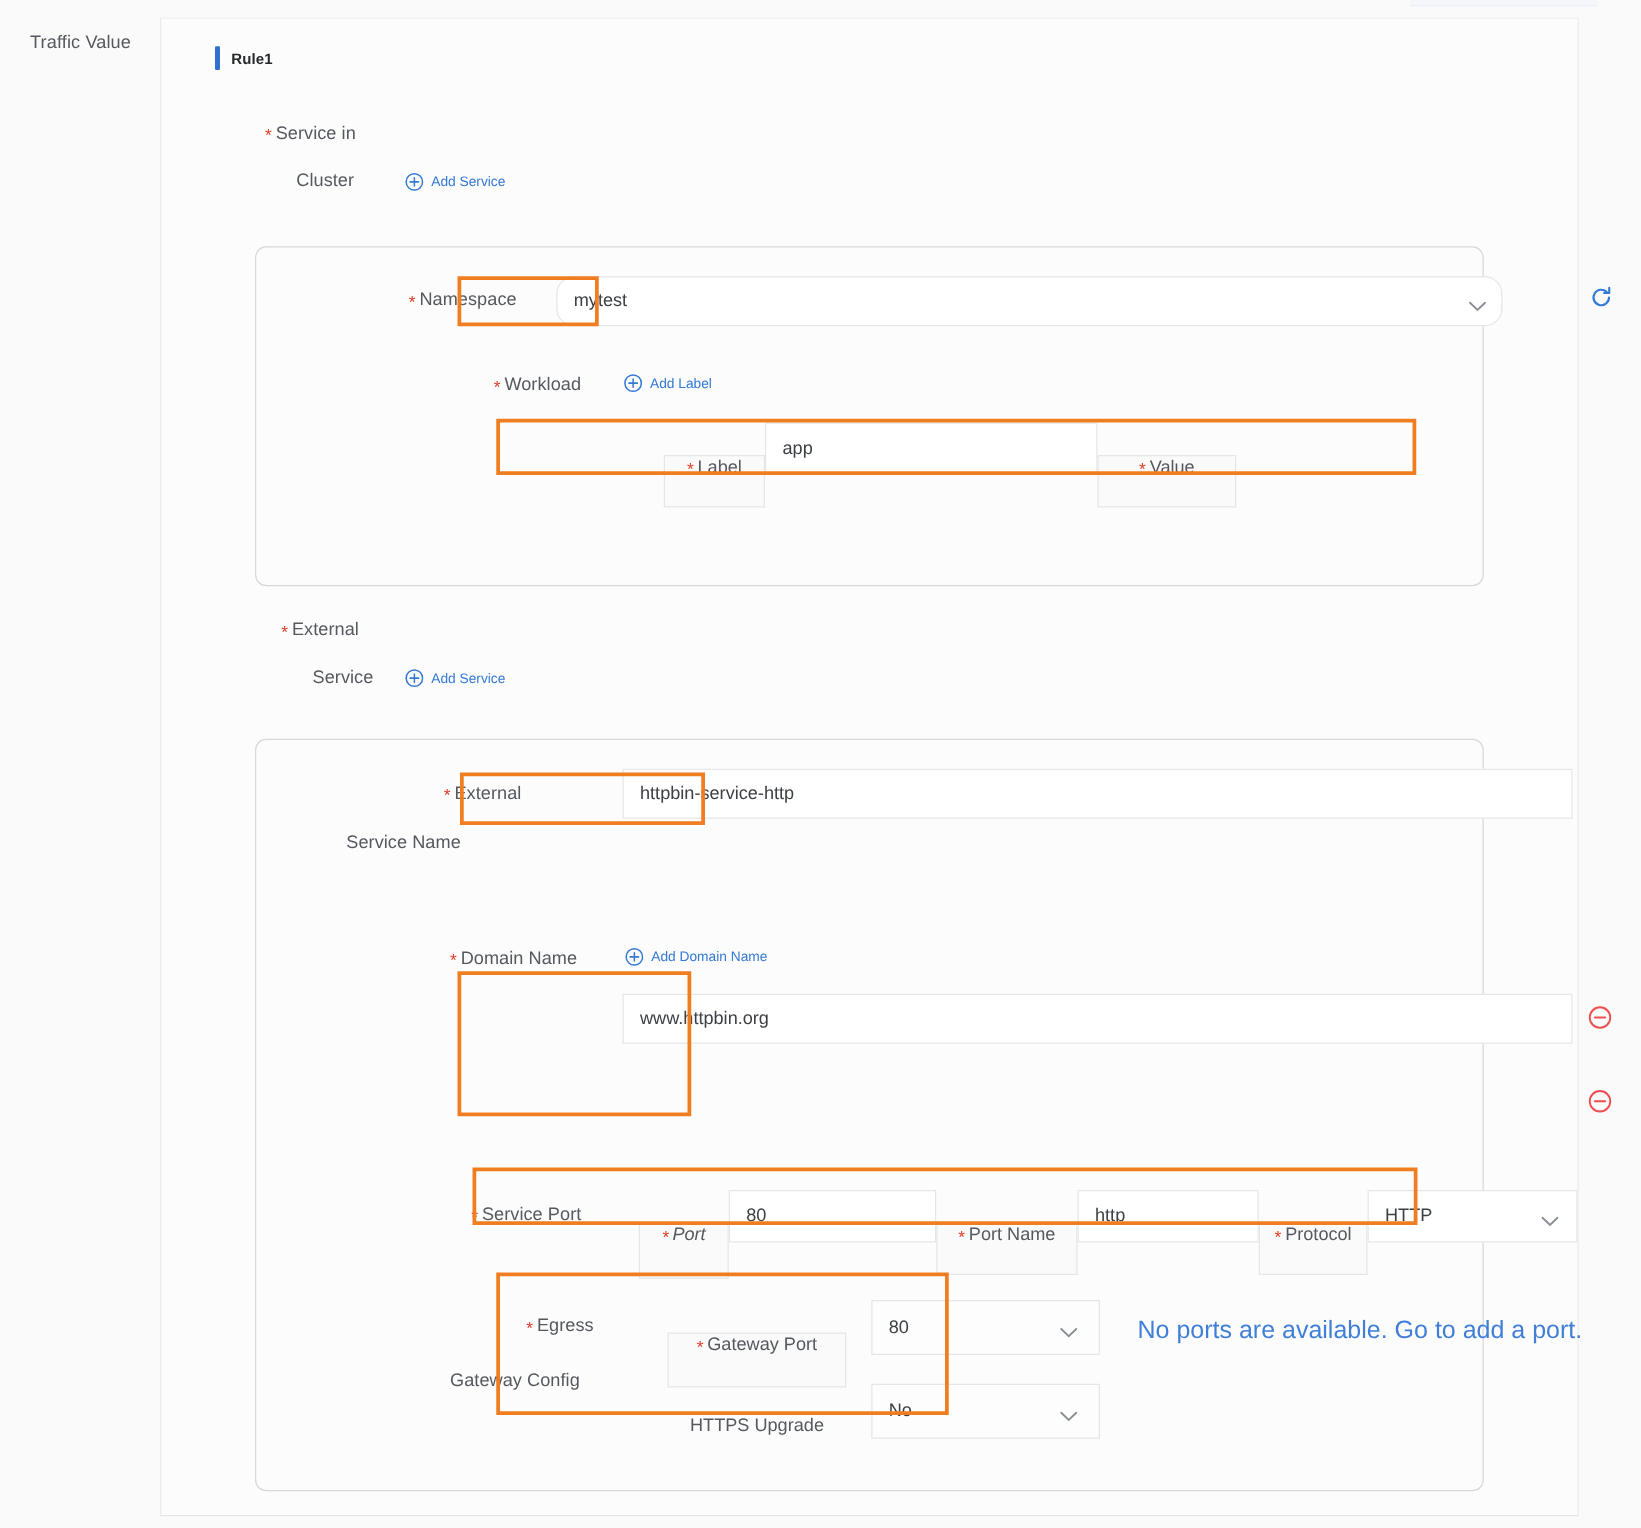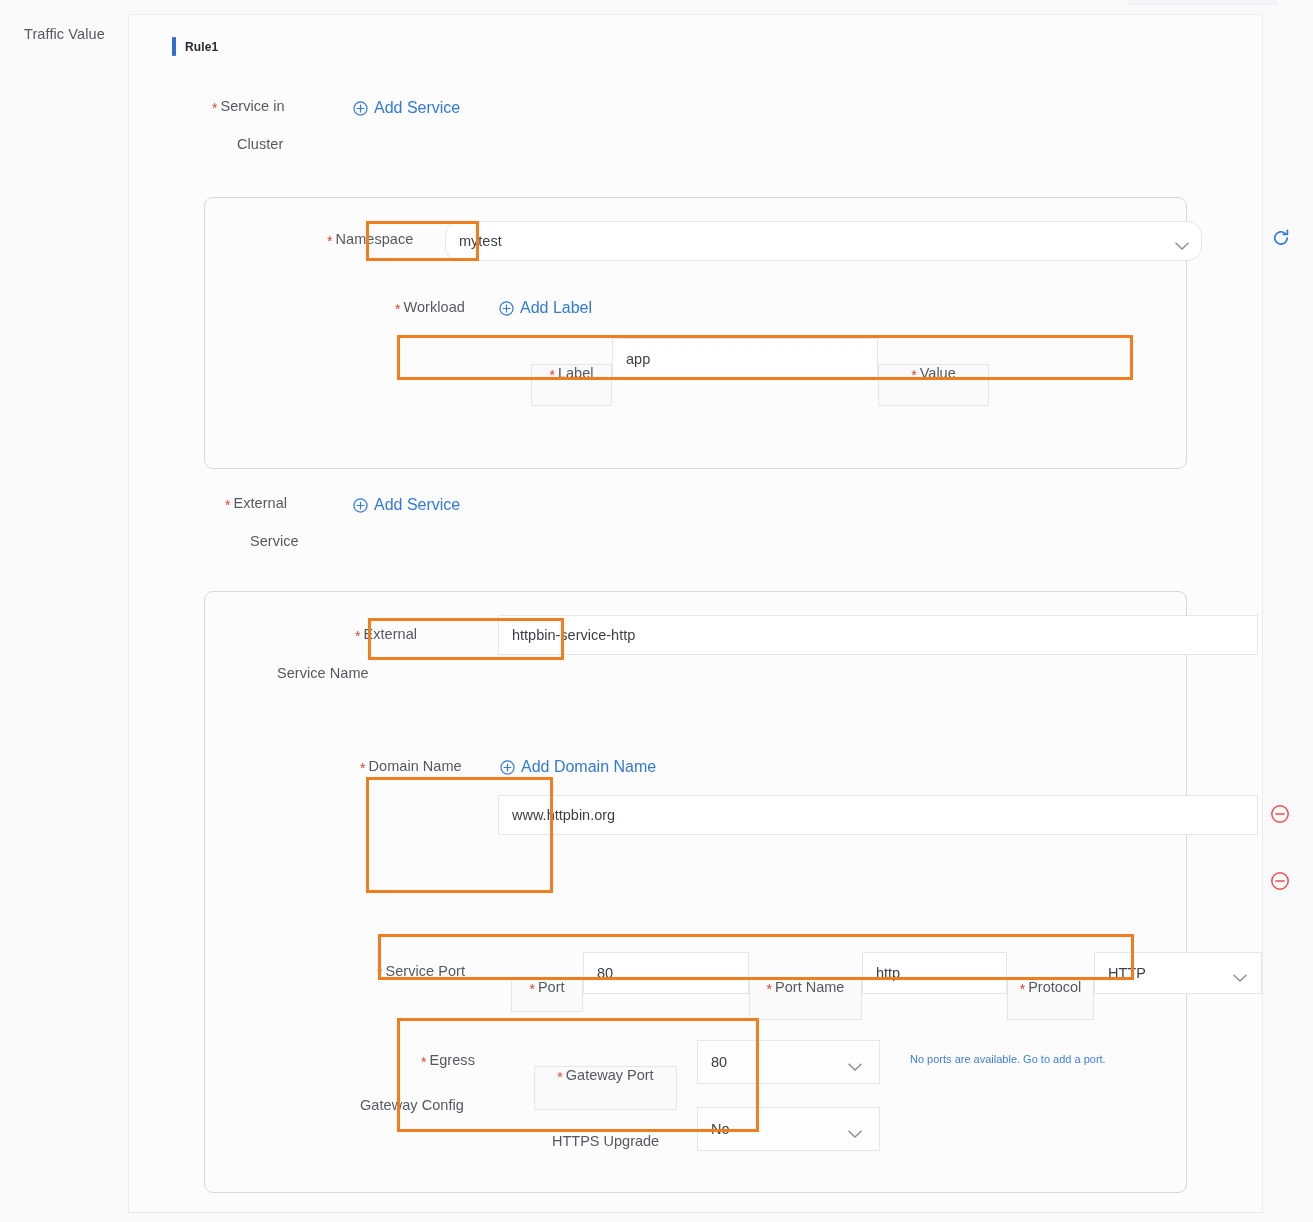--- a/index.html
+++ b/index.html
@@ -43,27 +43,27 @@
   .rule-text { font-size: 12px; font-weight: bold; color: #27292d; letter-spacing: .1px; }
 
   
   .lbl {
     font-size: 14.5px; color: #55595f; letter-spacing: .05px;
     white-space: nowrap;
   }
   .req { color: #e0402a; font-size: 14px; margin-right: 3px; position: relative; top: 2px; }
 
   .link-add {
-    font-size: 16px; color: #3379d6; cursor: pointer;
+    font-size: 11px; color: #3379d6; cursor: pointer;
     display: inline-flex; align-items: center; gap: 6px; white-space: nowrap;
   }
   .plus-ic { display: inline-block; width: 15px; height: 15px; }
 
   
-  .sec-head { position: absolute; display: flex; align-items: flex-start; gap: 29px; }
+  .sec-head { position: absolute; display: flex; align-items: flex-end; gap: 0; }
   .sec-head .wrap-lbl { width: 112px; text-align: left; }
   .sec-head .l2 { display: block; margin-top: 22px; margin-left: 25px; }
 
   
   .panel {
     position: absolute;
     background: #fcfcfc;
     border: 1px solid #d6d8db;
     border-radius: 9px;
   }
@@ -90,21 +90,21 @@
 
   
   .hl {
     position: absolute; border: 3px solid #f07e20; pointer-events: none;
   }
 
   .refresh-btn { position: absolute; cursor: pointer; }
   .minus-btn { position: absolute; cursor: pointer; }
 
   .note-link {
-    position: absolute; font-size: 11px; color: #3f7fd8;
+    position: absolute; font-size: 20px; color: #3f7fd8;
     cursor: pointer; white-space: nowrap;
   }
 </style>
 </head>
 <body>
 
 <div class="page">
 
   <div class="top-sliver"></div>
 
@@ -237,21 +237,21 @@
               <circle cx="10" cy="10" r="8.2" fill="none" stroke="#ef4e4e" stroke-width="1.5"></circle>
               <path d="M5.9 10h8.2" stroke="#ef4e4e" stroke-width="1.6" stroke-linecap="round"></path>
             </svg>
         </span>
       </div>
 
       <span class="lbl" style="position:absolute; left:172px; top:371px;">
         <span class="req">*</span><span>Service Port</span>
       </span>
 
-      <div class="addon" style="left:306px; top:360px; width:72px; height:34px;">
+      <div class="addon" style="left:306px; top:360px; width:72px; height:45px;font-style:italic;">
         <span><span class="req">*</span><span>Port</span></span>
       </div>
       <div class="fld white" style="left:378px; top:360px; width:166px; height:42px;">
         <span>80</span>
       </div>
 
       <div class="addon" style="left:544px; top:360px; width:113px; height:42px;">
         <span><span class="req">*</span><span>Port Name</span></span>
       </div>
       <div class="fld white" style="left:657px; top:360px; width:145px; height:42px;">

